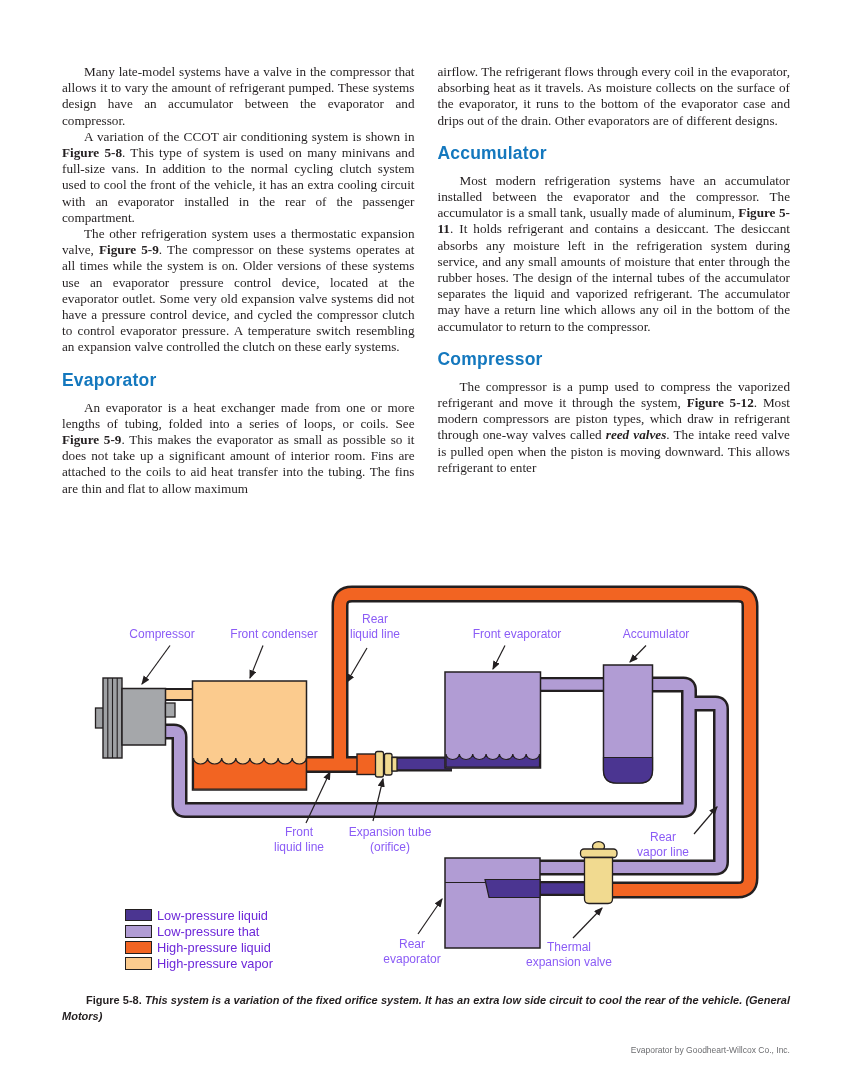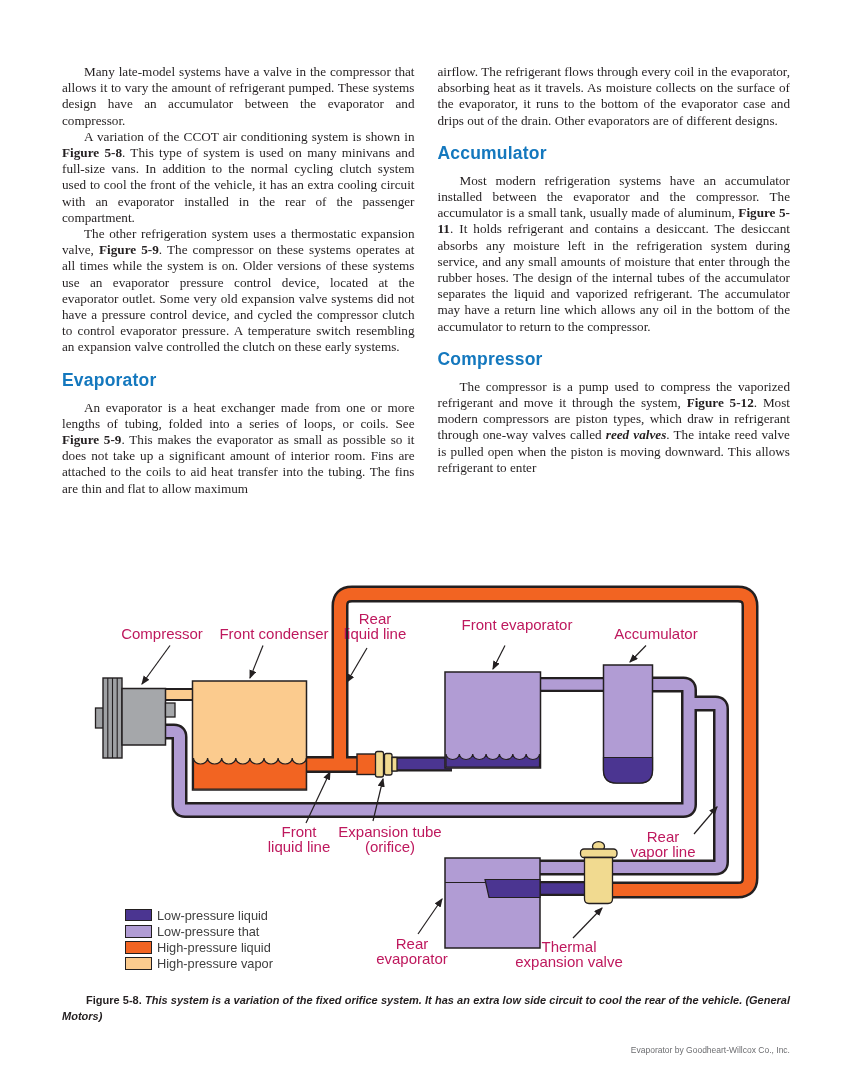--- a/index.html
+++ b/index.html
@@ -12,25 +12,25 @@
   .article{position:absolute;left:62px;top:64px;width:728px;display:flex;gap:23px;}
   .col{width:352.5px;}
   .col p{margin:0;text-indent:22px;text-align:justify;font-size:13.2px;line-height:16.2px;}
   .col p.noindent{text-indent:0;}
   .col h2{font-family:"Liberation Sans", sans-serif;font-size:17.5px;font-weight:bold;color:#1478BE;
         margin:14px 0 9px 0;letter-spacing:.2px;}
   
   .figure{position:absolute;left:0;top:563px;width:849px;height:432px;}
   .figure svg{position:absolute;left:0;top:0;}
   .fig-label{position:absolute;text-align:center;font-family:"Liberation Sans", sans-serif;
-        font-size:15px;line-height:14.5px;color:#be185d;white-space:pre-line;}
+        font-size:12px;line-height:14.5px;color:#8b5cf6;white-space:pre-line;}
   .legend{position:absolute;left:125px;top:344px;}
   .legend-row{display:flex;align-items:center;height:16.2px;}
   .legend-swatch{width:27px;height:12.5px;border:1.3px solid #231F20;box-sizing:border-box;flex:0 0 auto;}
-  .legend-label{font-family:"Liberation Sans", sans-serif;font-size:12.8px;color:#404040;margin-left:5px;white-space:nowrap;}
+  .legend-label{font-family:"Liberation Sans", sans-serif;font-size:12.8px;color:#6d28d9;margin-left:5px;white-space:nowrap;}
   
   .caption{position:absolute;left:62px;top:993px;width:728px;font-family:"Liberation Sans", sans-serif;
         font-size:11px;line-height:15.5px;text-align:justify;color:#231F20;}
   .caption .fig-num{font-weight:bold;font-style:normal;padding-left:24px;}
   .caption .cap-text{font-style:italic;font-weight:bold;}
   .copyright{position:absolute;right:59px;top:1045px;font-family:"Liberation Sans", sans-serif;
         font-size:8.5px;color:#6D6E71;}
 </style>
 </head>
 <body>
@@ -140,21 +140,21 @@
         <line x1="694" y1="271" x2="717" y2="244" marker-end="url(#ah)"></line>
         <line x1="418" y1="371" x2="442" y2="336" marker-end="url(#ah)"></line>
         <line x1="573" y1="375" x2="602" y2="345" marker-end="url(#ah)"></line>
       </g>
     </svg>
 
     <div class="fig-label" style="left:112px;top:64px;width:100px;">Compressor</div>
     <div class="fig-label" style="left:214px;top:64px;width:120px;">Front condenser</div>
     <div class="fig-label" style="left:325px;top:49px;width:100px;">Rear
 liquid line</div>
-    <div class="fig-label" style="left:457px;top:55px;width:120px;text-align:center;">Front evaporator</div>
+    <div class="fig-label" style="left:457px;top:64px;width:120px;text-align:center;">Front evaporator</div>
     <div class="fig-label" style="left:606px;top:64px;width:100px;">Accumulator</div>
     <div class="fig-label" style="left:249px;top:262px;width:100px;">Front
 liquid line</div>
     <div class="fig-label" style="left:335px;top:262px;width:110px;">Expansion tube
 (orifice)</div>
     <div class="fig-label" style="left:613px;top:267px;width:100px;">Rear
 vapor line</div>
     <div class="fig-label" style="left:357px;top:374px;width:110px;">Rear
 evaporator</div>
     <div class="fig-label" style="left:508px;top:377px;width:122px;">Thermal

